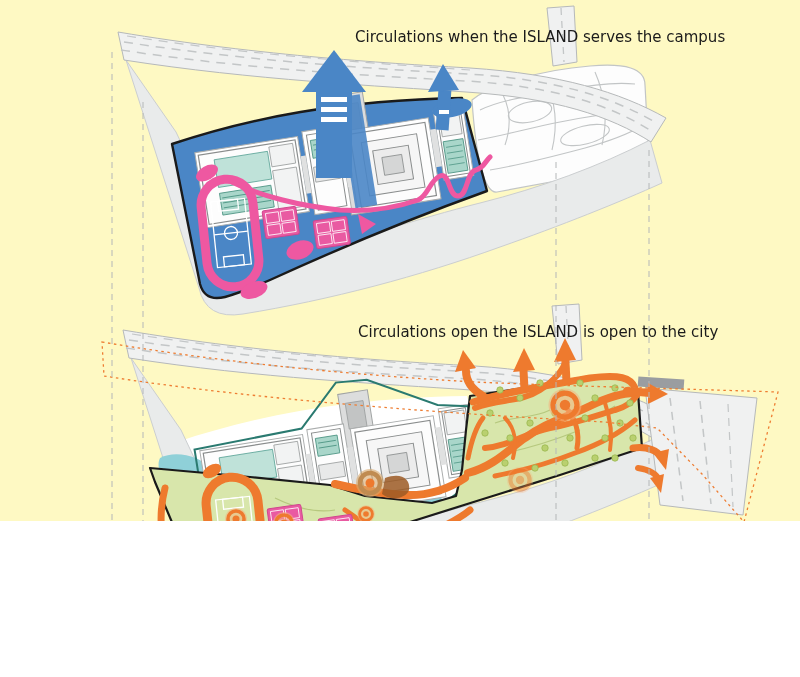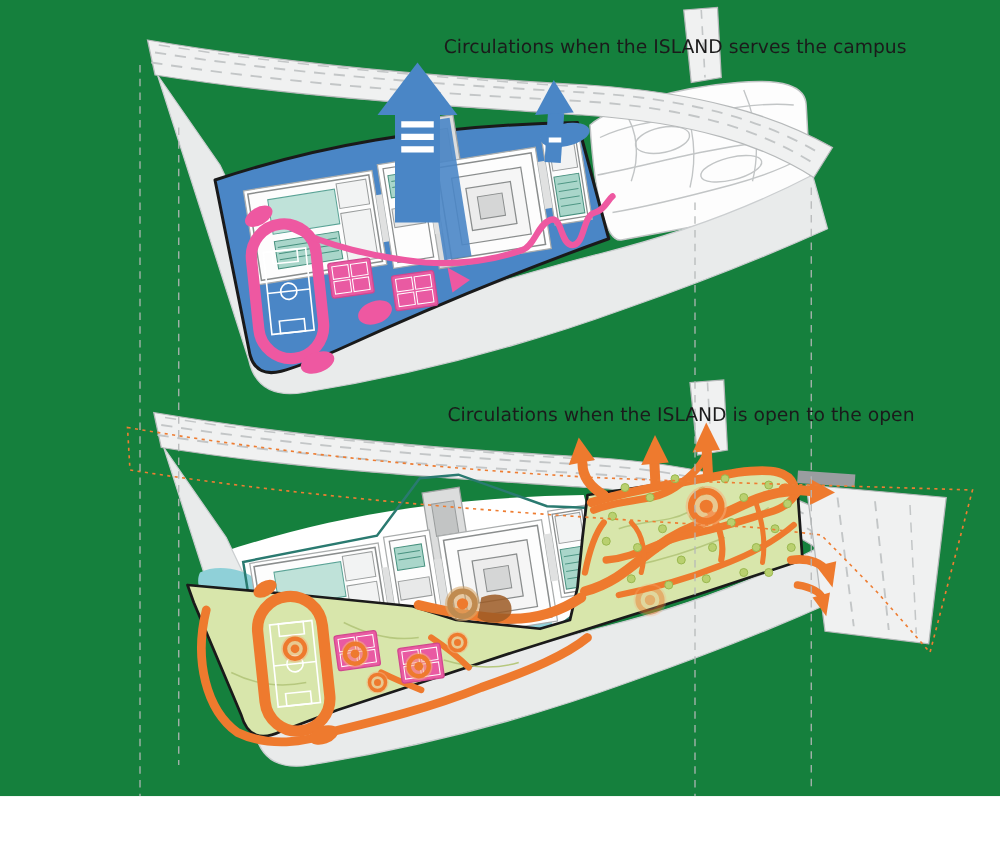--- a/index.html
+++ b/index.html
@@ -1,16 +1,16 @@
 <!DOCTYPE html>
 <html><head>
 <meta charset="utf-8">
 <style>
   html,body{margin:0;padding:0;background:#ffffff;}
-  .canvas{position:relative;width:800px;height:637px;background:#15803d;overflow:hidden;
+  .canvas{position:relative;width:800px;height:521px;background:#fef9c3;overflow:hidden;
           font-family:"DejaVu Sans","Liberation Sans",sans-serif;}
   .dg-title{position:absolute;font-size:15px;line-height:1.2;color:#1b1b1b;white-space:nowrap;}
   #title-campus{left:355px;top:28px;}
   #title-city{left:358px;top:323px;}
   svg{position:absolute;left:0;top:0;}
 </style>
 </head>
 <body>
 
 <div class="canvas">
@@ -273,15 +273,15 @@
 
   <g stroke="#b4b7b8" stroke-width="1" stroke-dasharray="6 5">
     <line x1="112" y1="52" x2="112" y2="640"></line>
     <line x1="143" y1="102" x2="143" y2="612"></line>
     <line x1="556" y1="162" x2="556" y2="648"></line>
     <line x1="649" y1="150" x2="649" y2="630"></line>
   </g>
 </svg>
 
 <div class="dg-title" id="title-campus">Circulations when the ISLAND serves the campus</div>
-<div class="dg-title" id="title-city">Circulations when the ISLAND is open to the open</div>
+<div class="dg-title" id="title-city">Circulations open the ISLAND is open to the city</div>
 
 </div>
 
 </body></html>

